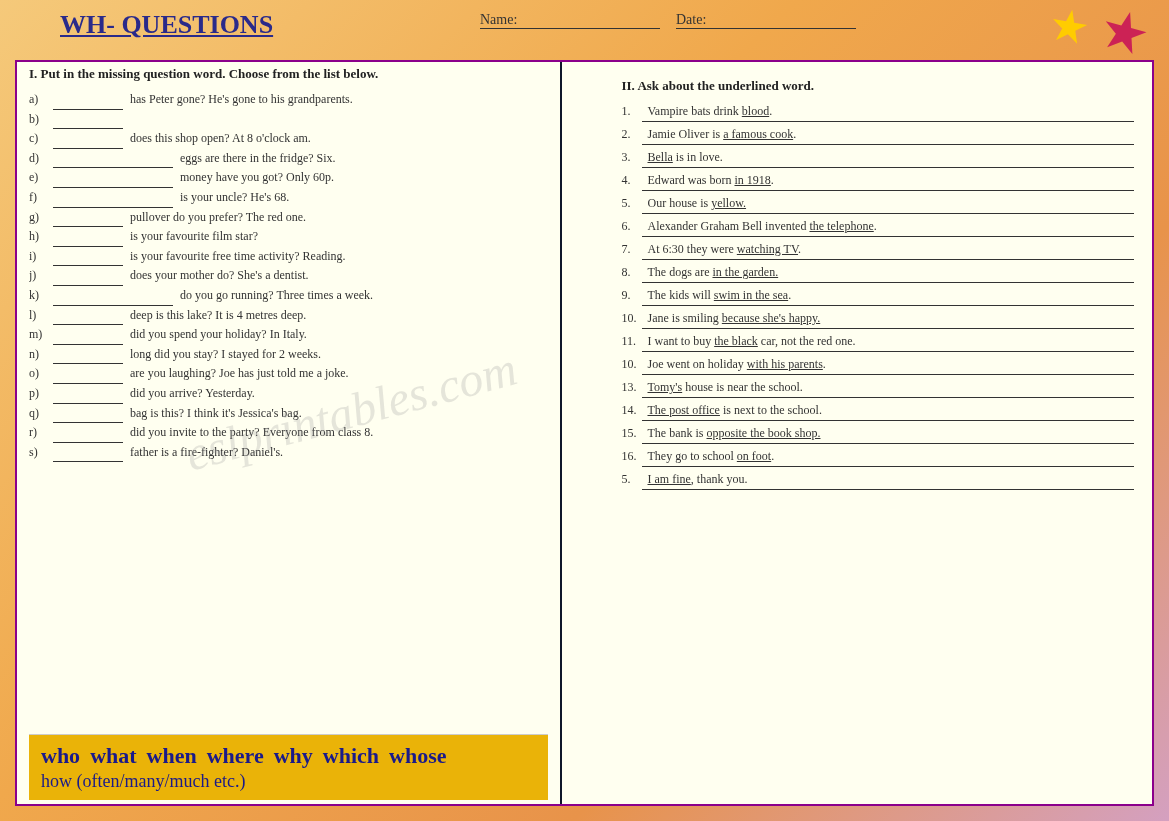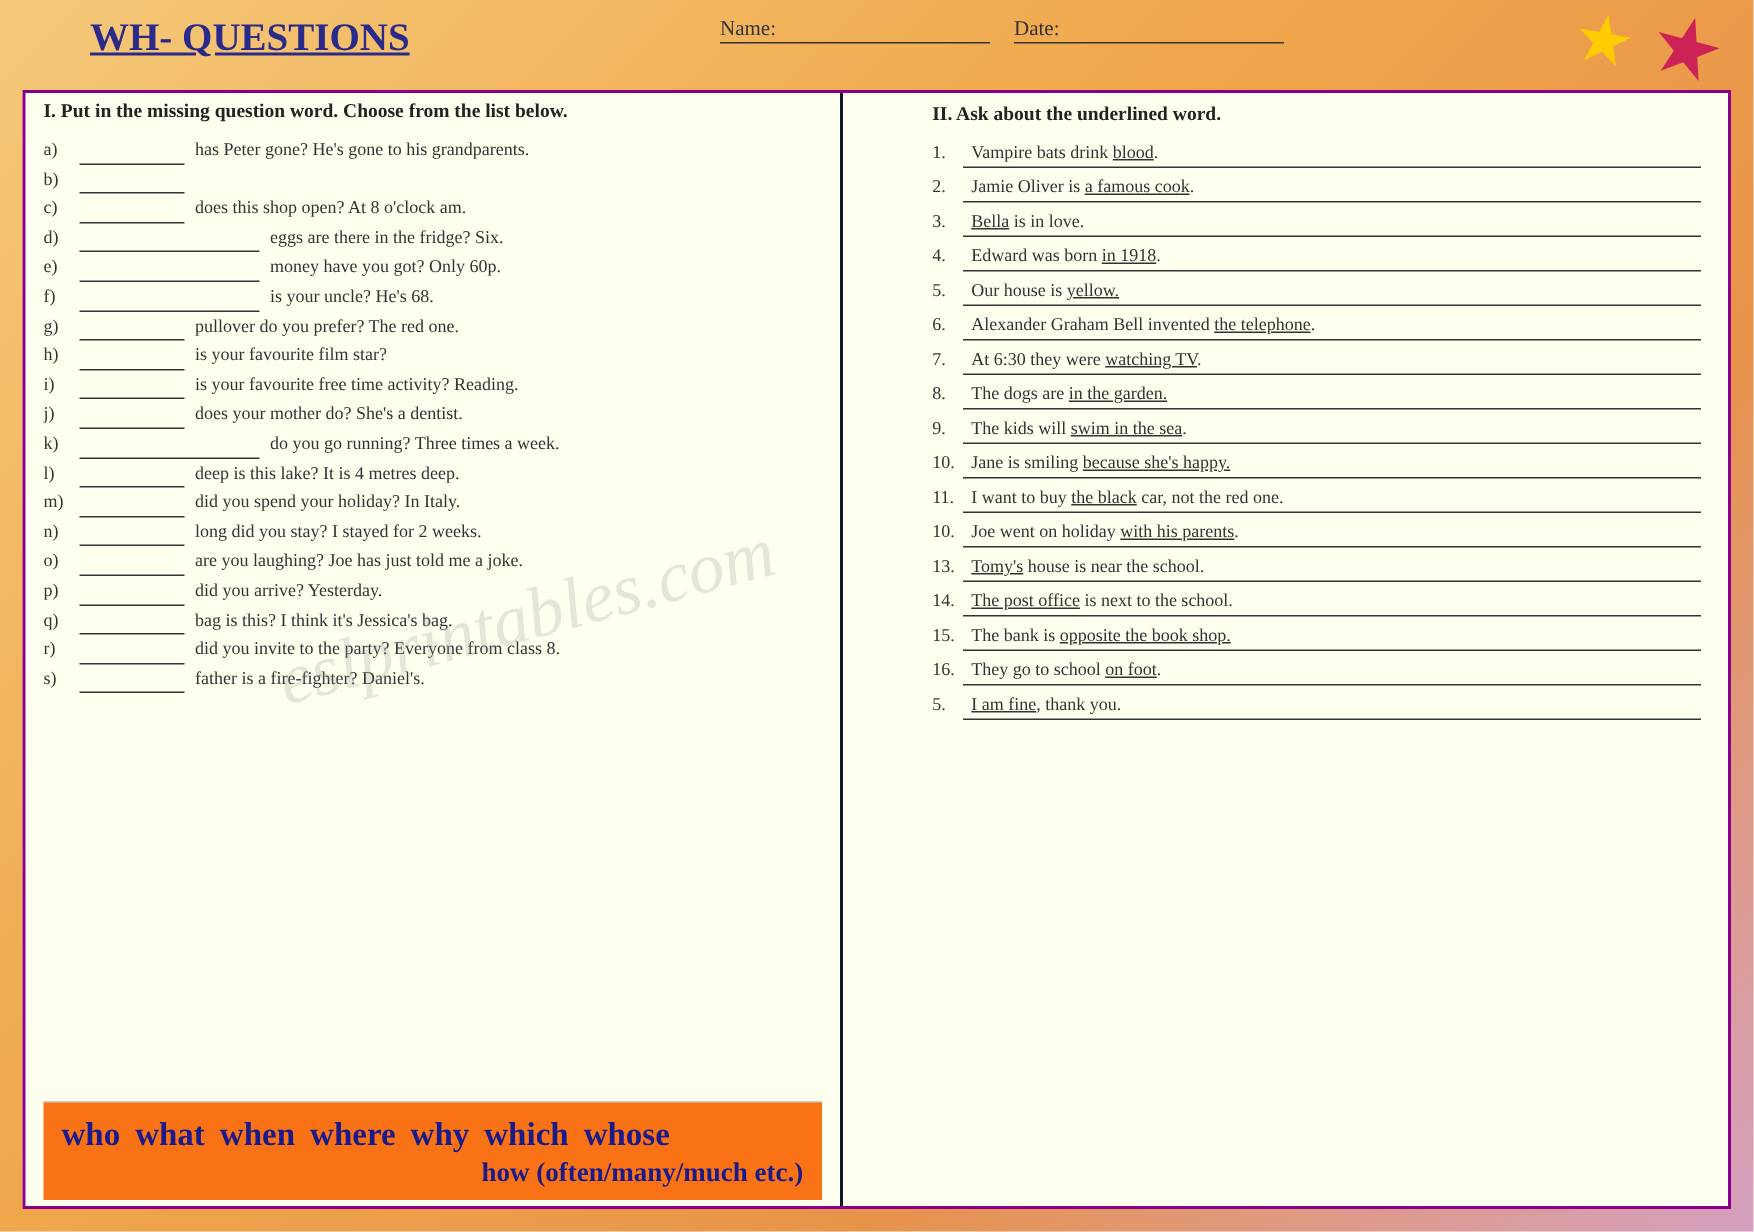--- a/index.html
+++ b/index.html
@@ -45,21 +45,21 @@
       background: #fffff0;
     }
     .left-section {
       flex: 1;
       border-right: 2px solid #0f172a;
       padding: 4px 12px;
       overflow: hidden;
     }
     .right-section {
       flex: 1;
-      padding: 6px 12px;
+      padding: 16px 12px;
       overflow: hidden;
       margin-left: 48px;
     }
     .section-title {
       font-size: 13px;
       font-weight: bold;
       color: #222;
       margin-bottom: 8px;
     }
     .exercise-list {
@@ -88,39 +88,38 @@
       min-width: 120px;
     }
     .blank-short {
       min-width: 70px;
     }
     .wh-words-box {
       position: absolute;
       bottom: 0;
       left: 0;
       right: 0;
-      background: #f97316;
+      background: #eab308;
       border-top: 1px solid #ccc;
       padding: 8px 12px;
     }
     .wh-words {
       font-size: 22px;
       font-weight: bold;
       color: #1a1a8a;
       display: flex;
       gap: 10px;
       flex-wrap: wrap;
       align-items: center;
     }
     .wh-sub {
       font-size: 18px;
-      font-weight: bold;
+      font-weight: normal;
       color: #1a1a8a;
       margin-top: 2px;
-      text-align: right;
     }
     .right-list {
       list-style: none;
       padding: 0;
     }
     .right-list li {
       font-size: 12px;
       color: #333;
       line-height: 1.5;
       margin-bottom: 1px;

